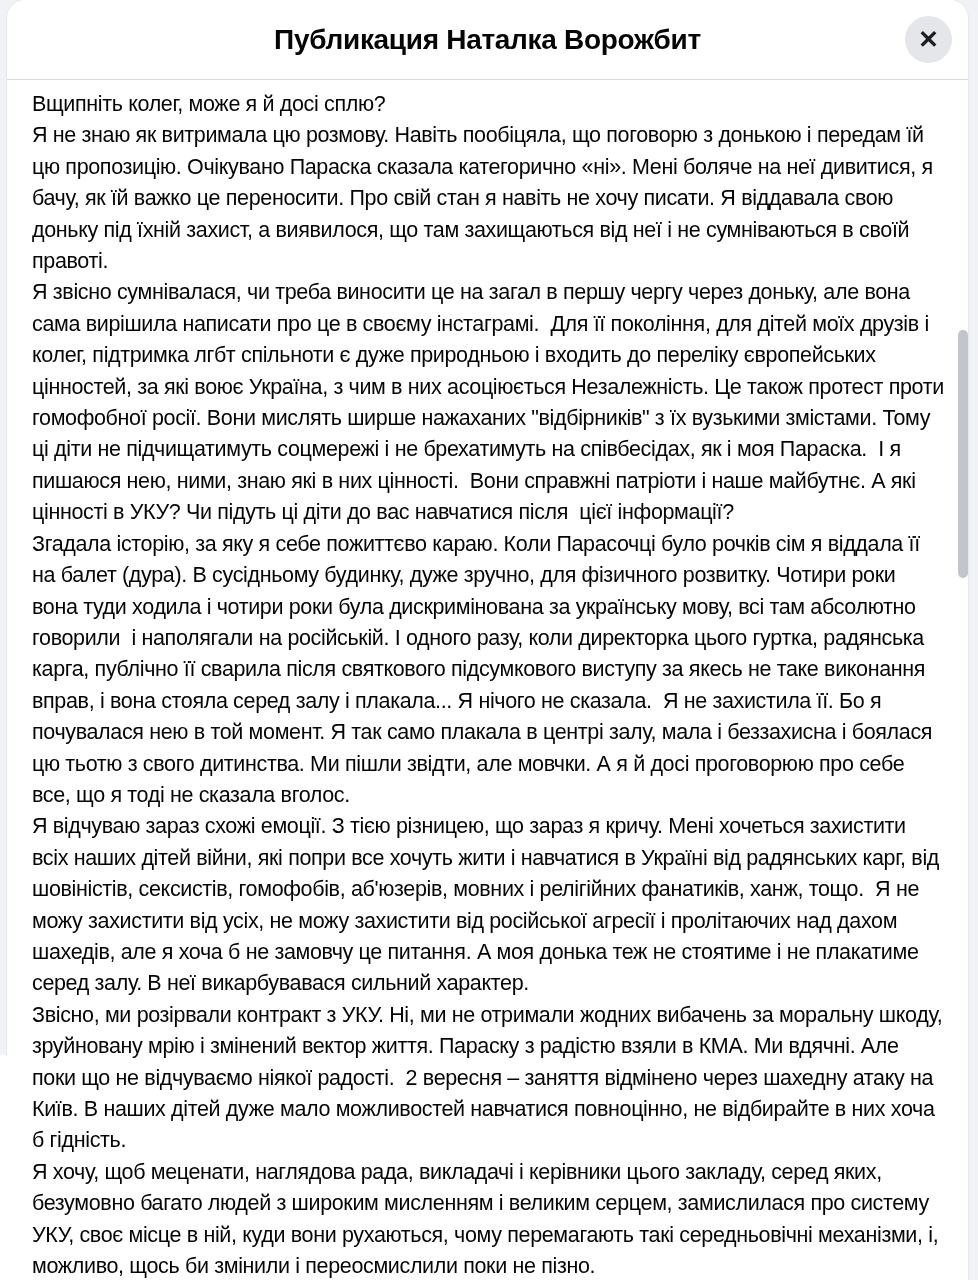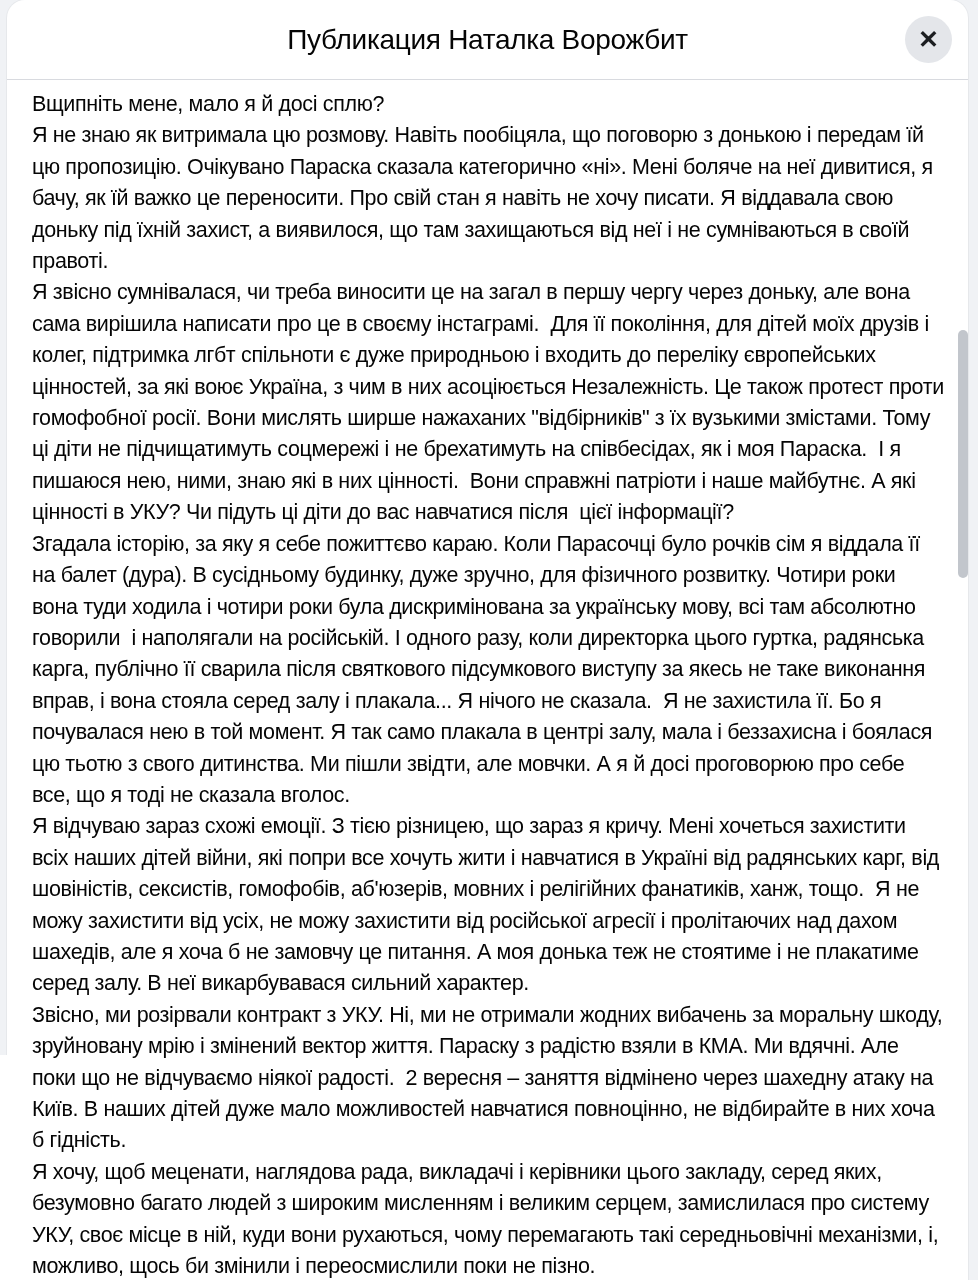--- a/index.html
+++ b/index.html
@@ -28,21 +28,21 @@
     position: relative;
     height: 79px;
     border-bottom: 1px solid #D8DADF;
     display: flex;
     align-items: center;
     justify-content: center;
   }
   .dialog-title {
     margin: 4px;
     font-size: 28px;
-    font-weight: normal;
+    font-weight: bold;
     color: #050505;
     letter-spacing: -0.3px;
   }
   .close-btn {
     position: absolute;
     right: 16px;
     top: 16px;
     width: 47px;
     height: 47px;
     border-radius: 50%;
@@ -96,21 +96,21 @@
 <body>
 
 <div class="modal">
   <div class="modal-header">
     <h1 class="dialog-title">Публикация Наталка Ворожбит</h1>
     <button class="close-btn">
       <span class="close-x">✕</span>
     </button>
   </div>
   <div class="modal-body">
-    <p>Вщипніть мене, мало я й досі сплю?</p>
+    <p>Вщипніть колег, може я й досі сплю?</p>
     <p>Я не знаю як витримала цю розмову. Навіть пообіцяла, що поговорю з донькою і передам їй цю пропозицію. Очікувано Параска сказала категорично «ні». Мені боляче на неї дивитися, я бачу, як їй важко це переносити. Про свій стан я навіть не хочу писати. Я віддавала свою доньку під їхній захист, а виявилося, що там захищаються від неї і не сумніваються в своїй правоті.</p>
     <p>Я звісно сумнівалася, чи треба виносити це на загал в першу чергу через доньку, але вона сама вирішила написати про це в своєму інстаграмі.  Для її покоління, для дітей моїх друзів і колег, підтримка лгбт спільноти є дуже природньою і входить до переліку європейських цінностей, за які воює Україна, з чим в них асоціюється Незалежність. Це також протест проти гомофобної росії. Вони мислять ширше нажаханих "відбірників" з їх вузькими змістами. Тому ці діти не підчищатимуть соцмережі і не брехатимуть на співбесідах, як і моя Параска.  І я пишаюся нею, ними, знаю які в них цінності.  Вони справжні патріоти і наше майбутнє. А які цінності в УКУ? Чи підуть ці діти до вас навчатися після  цієї інформації?</p>
     <p>Згадала історію, за яку я себе пожиттєво караю. Коли Парасочці було рочків сім я віддала її на балет (дура). В сусідньому будинку, дуже зручно, для фізичного розвитку. Чотири роки вона туди ходила і чотири роки була дискримінована за українську мову, всі там абсолютно говорили  і наполягали на російській. І одного разу, коли директорка цього гуртка, радянська карга, публічно її сварила після святкового підсумкового виступу за якесь не таке виконання вправ, і вона стояла серед залу і плакала... Я нічого не сказала.  Я не захистила її. Бо я почувалася нею в той момент. Я так само плакала в центрі залу, мала і беззахисна і боялася цю тьотю з свого дитинства. Ми пішли звідти, але мовчки. А я й досі проговорюю про себе все, що я тоді не сказала вголос.</p>
     <p>Я відчуваю зараз схожі емоції. З тією різницею, що зараз я кричу. Мені хочеться захистити всіх наших дітей війни, які попри все хочуть жити і навчатися в Україні від радянських карг, від шовіністів, сексистів, гомофобів, аб'юзерів, мовних і релігійних фанатиків, ханж, тощо.  Я не можу захистити від усіх, не можу захистити від російської агресії і пролітаючих над дахом шахедів, але я хоча б не замовчу це питання. А моя донька теж не стоятиме і не плакатиме серед залу. В неї викарбувавася сильний характер.</p>
     <p>Звісно, ми розірвали контракт з УКУ. Ні, ми не отримали жодних вибачень за моральну шкоду, зруйновану мрію і змінений вектор життя. Параску з радістю взяли в КМА. Ми вдячні. Але поки що не відчуваємо ніякої радості.  2 вересня – заняття відмінено через шахедну атаку на Київ. В наших дітей дуже мало можливостей навчатися повноцінно, не відбирайте в них хоча б гідність.</p>
     <p>Я хочу, щоб меценати, наглядова рада, викладачі і керівники цього закладу, серед яких, безумовно багато людей з широким мисленням і великим серцем, замислилася про систему УКУ, своє місце в ній, куди вони рухаються, чому перемагають такі середньовічні механізми, і, можливо, щось би змінили і переосмислили поки не пізно.</p>
 
   </div>
   <div class="scrollbar-thumb"></div>
 </div>

